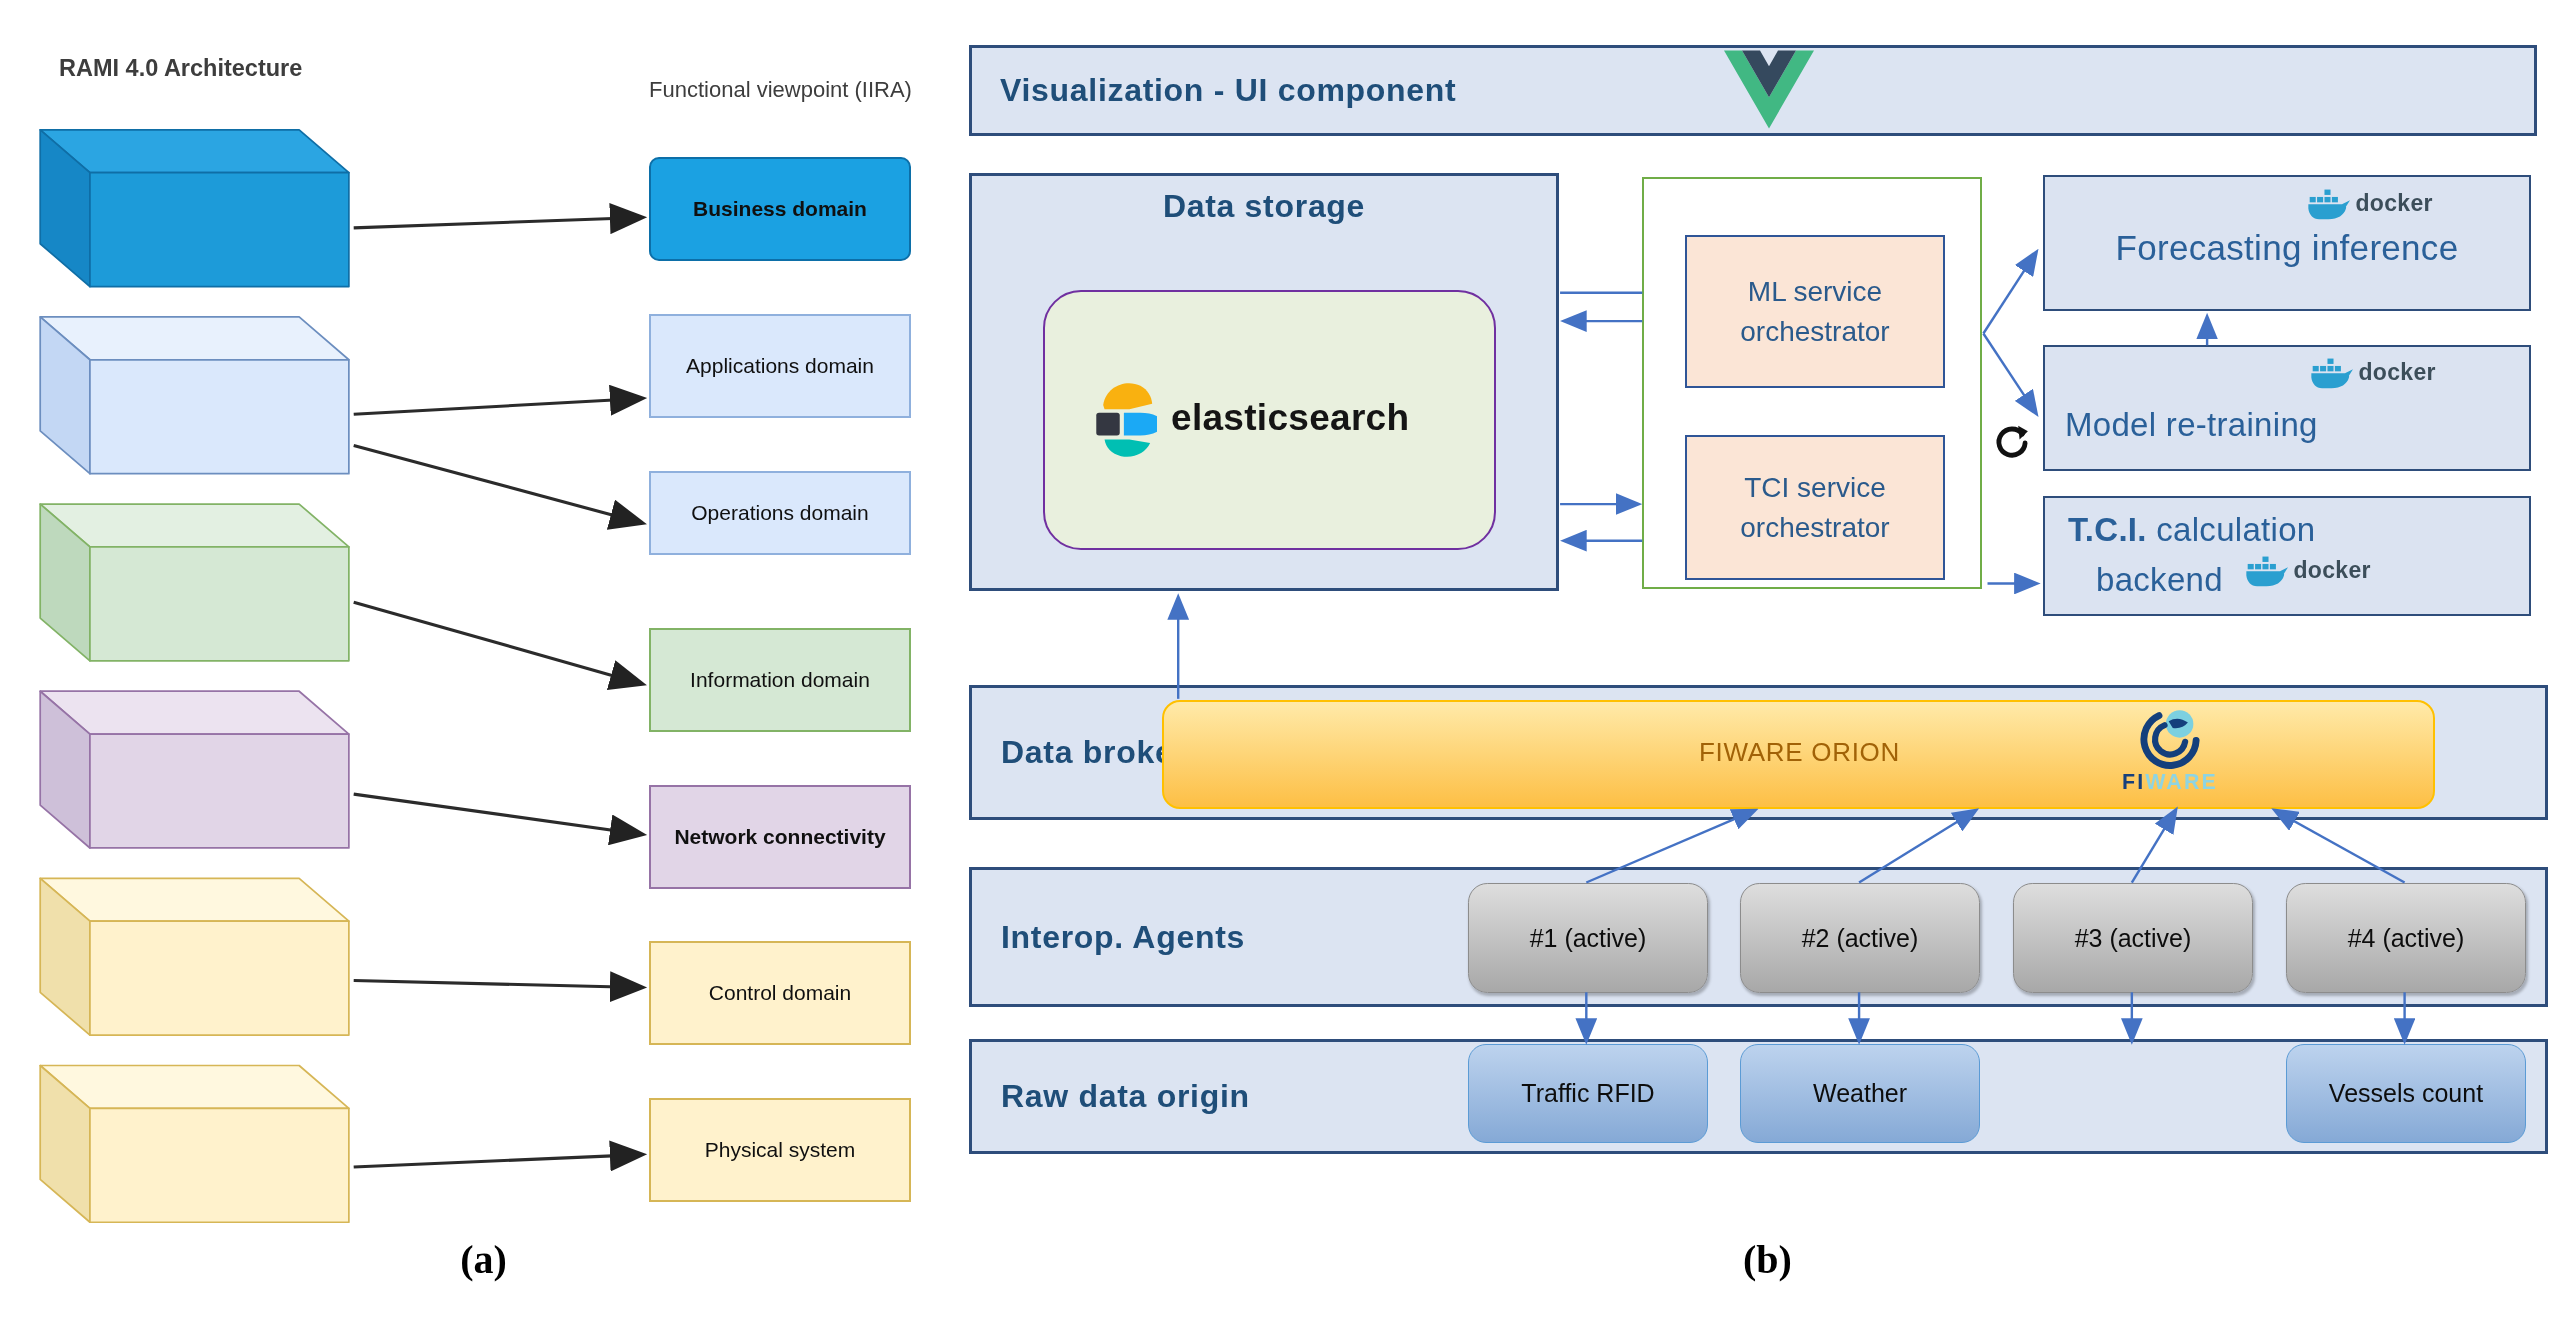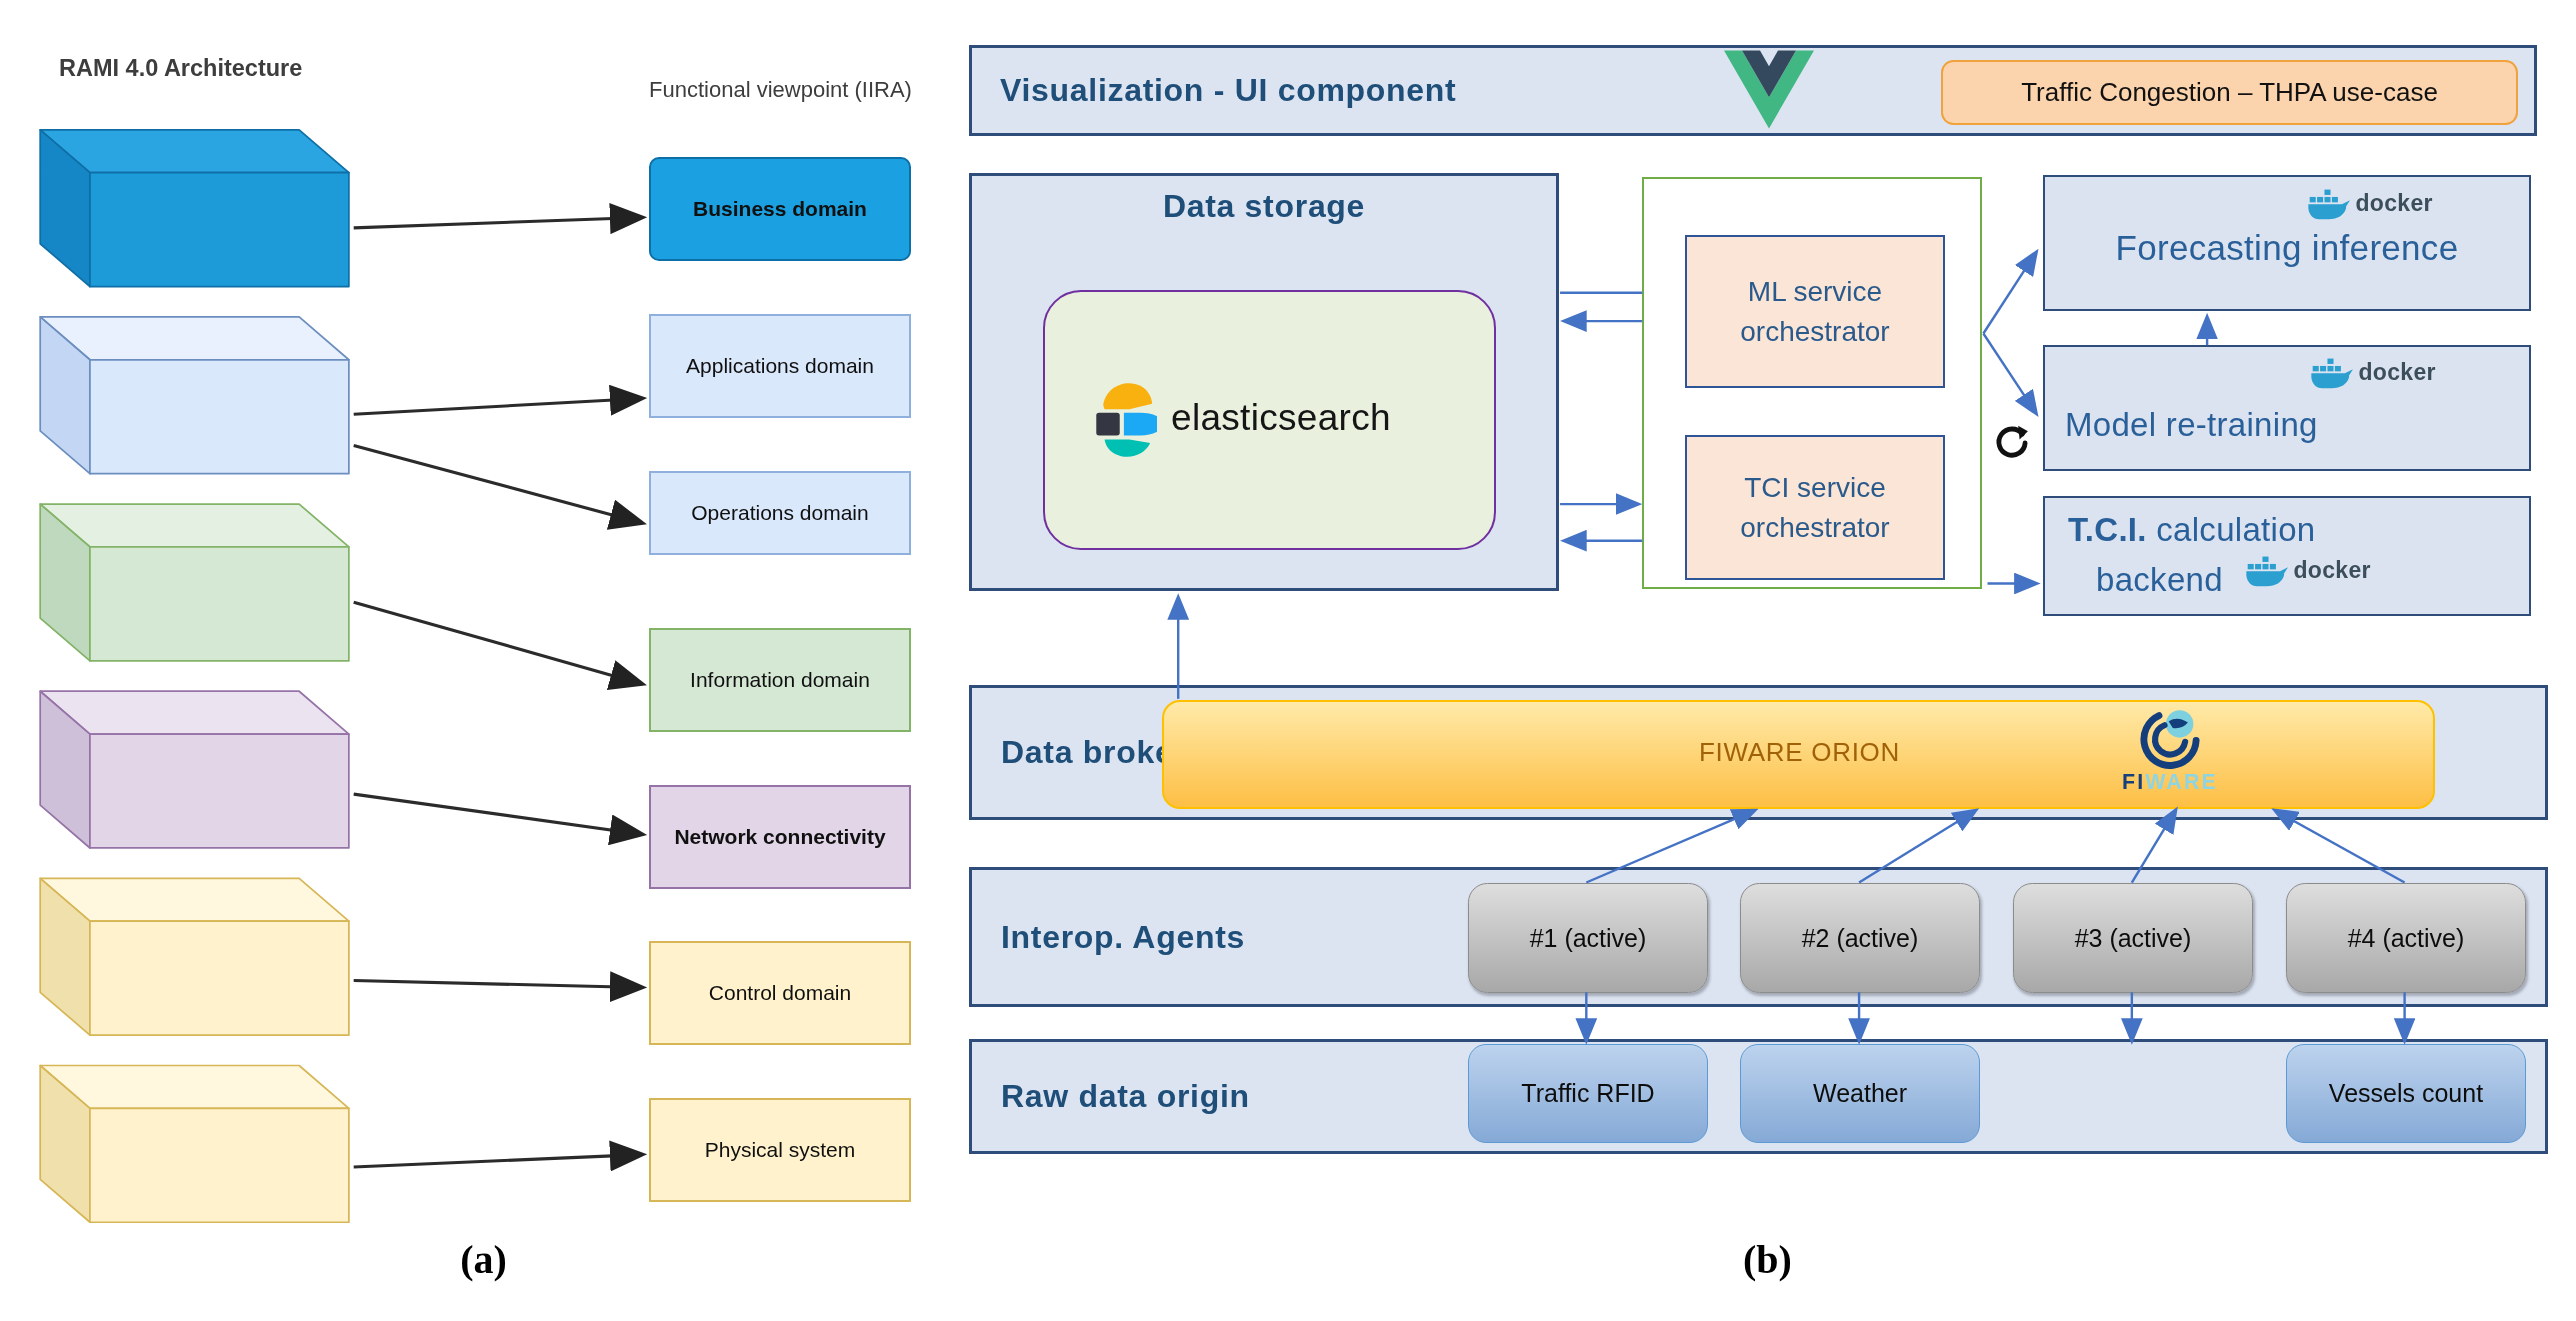--- a/index.html
+++ b/index.html
@@ -28,21 +28,21 @@
   .origin{background:linear-gradient(180deg,#bdd3ee 0%,#85a9d6 100%);border:1.4px solid #5b9bd5;
           border-radius:18px;display:flex;align-items:center;justify-content:center;
           font-size:25px;font-weight:500;color:#0d0d0d;}
   .fiwarebox{background:linear-gradient(180deg,#ffeaa9 0%,#fdbf45 100%);border:2.1px solid #ffc000;
              border-radius:18px;}
   .thpa{background:#fbd3ac;border:2.1px solid #f0a23c;border-radius:12.4px;
         display:flex;align-items:center;justify-content:center;
         font-size:26px;font-weight:500;color:#111;}
   .dockerwrap{display:flex;align-items:center;gap:5.5px;}
   .dockertext{font-size:23px;font-weight:700;color:#3c4e5a;letter-spacing:0.3px;}
-  .eslogo-text{font-size:37px;font-weight:400;color:#151515;letter-spacing:0.3px;text-align:right;}
+  .eslogo-text{font-size:37px;font-weight:700;color:#151515;letter-spacing:0.3px;text-align:right;}
   .fiwlogo{display:flex;flex-direction:column;align-items:center;}
   .fiwlogo-text{font-size:21.4px;font-weight:600;letter-spacing:2.1px;line-height:1;}
   .fiw-fi{color:#16407c;} .fiw-ware{color:#8ed4e2;}
   svg.overlay{position:absolute;left:0;top:0;pointer-events:none;}
 </style>
 </head>
 <body>
 
 <div class="canvas">
 
@@ -69,21 +69,20 @@
   <div class="abs brow" style="left:969px;top:45px;width:1568px;height:91px;"></div>
   <div class="abs blabel" style="left:1000px;top:45px;height:91px;display:flex;align-items:center;">Visualization - UI component</div>
 
   <div class="abs" style="left:1724px;top:50px;">
     <svg width="90" height="79" viewBox="0 0 104 90">
       <polygon points="0,0 52,90 104,0 83.2,0 52,53.9 20.8,0" fill="#41b883"></polygon>
       <polygon points="20.8,0 52,53.9 83.2,0 62.4,0 52,18 41.6,0" fill="#35495e"></polygon>
     </svg>
   </div>
 
-  <div class="abs thpa" style="left:1941px;top:60px;width:573px;height:61px;">Traffic Congestion – THPA use-case</div>
 
   <div class="abs brow" style="left:969px;top:173px;width:590px;height:418px;"></div>
   <div class="abs blabel flexc" style="left:969px;top:188px;width:590px;">Data storage</div>
   <div class="abs" style="left:1043px;top:290px;width:449px;height:256px;background:#e9f0de;
        border:2.1px solid #7030a0;border-radius:38px;"></div>
   <div class="abs" style="left:1088px;top:376px;display:flex;align-items:center;gap:14px;">
     <svg width="69" height="83" viewBox="0 0 100 120">
       <path d="M22,42 C26,14 56,4 76,14 C87,20 92,30 93,40 L60,48 L24,48 Z" fill="#f9b110"></path>
       <rect x="12" y="53" width="34" height="33" rx="4" fill="#343741"></rect>
       <path d="M52,53 H76 A33,16.5 0 0 1 76,86 H52 Z" fill="#1ba9f5"></path>

